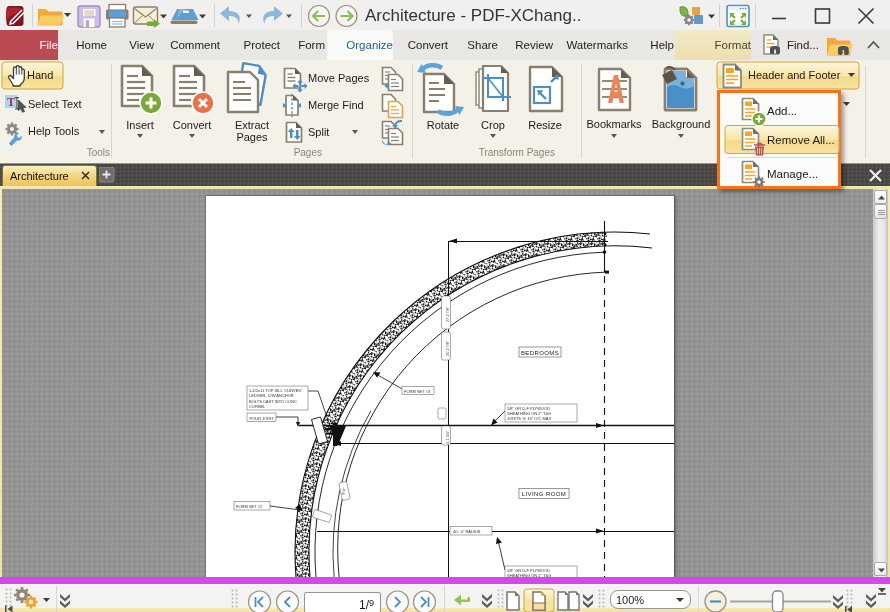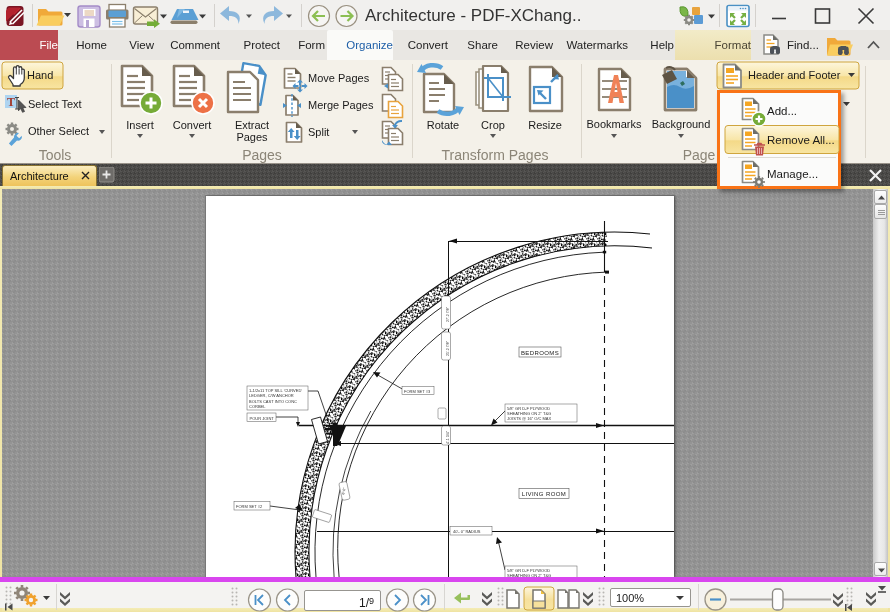--- a/index.html
+++ b/index.html
@@ -10,38 +10,38 @@
 #title{position:absolute;left:365px;top:0;height:30px;line-height:31px;font-size:17px;color:#333}
 #qlaunch{position:absolute;left:520px;top:5px;width:146px;height:22px;border:1px solid #a6a4a0;border-radius:3px;background:#fdfdfd;color:#8b8b8b;font-size:10.5px;line-height:20px;padding-left:7px;letter-spacing:.2px}
 
 #tabrow{position:absolute;left:0;top:30px;width:890px;height:30px;background:#e9e7e3}
 .rtab{position:absolute;top:0;height:30px;line-height:31px;text-align:right;font-size:11.5px;color:#222}
 #filetab{left:0;width:58px;background:#bb4b52;color:#fff}
 #orgtab{left:327px;width:66px;background:#fafaf8;color:#1e5fa8;border-radius:2px 2px 0 0}
 #formattab{left:675px;width:76px;background:linear-gradient(#f2ebc8,#ecdfae);color:#4a4434}
 
 #ribbon{position:absolute;left:0;top:60px;width:890px;height:104px;background:#f4f1e9;border-bottom:1px solid #989289}
-.glabel{position:absolute;top:146px;width:120px;text-align:center;font-size:14px;color:#8b8577}
+.glabel{position:absolute;top:146px;width:120px;text-align:right;font-size:10px;color:#8b8577}
 .rlabel{position:absolute;font-size:11px;color:#1a1a1a;text-align:center;white-space:nowrap}
 .darr{position:absolute;width:0;height:0;border-left:3.5px solid transparent;border-right:3.5px solid transparent;border-top:4px solid #555}
 
 #docbar{position:absolute;left:0;top:164px;width:890px;height:22px;background-color:#4b4a48;background-image:linear-gradient(45deg,rgba(255,255,255,.06) 25%,transparent 25%,transparent 75%,rgba(255,255,255,.06) 75%),linear-gradient(45deg,rgba(0,0,0,.15) 25%,transparent 25%,transparent 75%,rgba(0,0,0,.15) 75%);background-size:4px 4px;background-position:0 0,2px 2px}
 #doctab{position:absolute;left:2px;top:1px;width:95px;height:21px;background:linear-gradient(#fbeec2,#f3d37a 55%,#eec35c);border:1px solid #8a7330;border-bottom:none;border-radius:3px 3px 0 0;font-size:11px;line-height:21px;padding-left:7px;color:#111}
 
 .yframe{position:absolute;background:linear-gradient(#f4ecb6,#efe3a2)}
 
 #work{position:absolute;left:2px;top:189px;width:871px;height:388px;background-color:#949494;background-image:linear-gradient(45deg,rgba(255,255,255,.10) 25%,transparent 25%,transparent 75%,rgba(255,255,255,.10) 75%),linear-gradient(45deg,rgba(0,0,0,.08) 25%,transparent 25%,transparent 75%,rgba(0,0,0,.08) 75%);background-size:5px 5px;background-position:0 0,2.5px 2.5px;overflow:hidden}
 #page{position:absolute;left:204px;top:7px;width:468px;height:381px;background:#fff;box-shadow:2px 0 3px rgba(0,0,0,.3),0 0 0 1px #7a7a7a}
 
 #vscroll{position:absolute;left:873px;top:189px;width:15px;height:388px;background:linear-gradient(90deg,#c9c9c9,#efefef 40%,#e7e7e7 75%,#c2c2c2)}
 .sbtn{position:absolute;left:1px;width:13px;height:14px;background:linear-gradient(#fefefe,#ececec);border:1px solid #a9a9a9;border-radius:2px}
 
-#bottombar{position:absolute;left:0;top:577px;width:890px;height:31px;background:#f4f3f1;border-top:5px solid #d946ef}
+#bottombar{position:absolute;left:0;top:577px;width:890px;height:31px;background:#f4f3f1;border-top:7px solid #d946ef}
 #pagebox{position:absolute;left:304px;top:8px;width:77px;height:21px;background:#fff;border:1px solid #979590;border-radius:2px;font-size:12px;text-align:right;line-height:20px;padding-right:6px}
-#zoombox{position:absolute;left:610px;top:6px;width:81px;height:19px;background:#fff;border:1px solid #979590;border-radius:2px;font-size:11px;line-height:18px;padding-left:5px}
+#zoombox{position:absolute;left:610px;top:6px;width:81px;height:19px;background:#fff;border:1px solid #979590;border-radius:8px;font-size:11px;line-height:18px;padding-left:5px}
 
 #hfmenu{position:absolute;left:717px;top:90px;width:124px;height:99px;background:#fbfbfa;border:3px solid #f97316;box-shadow:3px 3px 4px rgba(0,0,0,.35);z-index:50}
 .mitem{position:absolute;left:47px;font-size:11.5px;color:#1a1a1a}
 svg{display:block}
 </style>
 </head>
 <body>
 <div id="titlebar">
 <svg width="890" height="30" viewBox="0 0 890 30">
 
@@ -420,30 +420,30 @@
   <path d="M3,1 a6,5 0 0 1 9,2" fill="none" stroke="#5d5343" stroke-width="2"></path>
  </g>
 
  <rect x="717" y="2" width="142" height="27" rx="3" fill="url(#gby)" stroke="#cfa53e"></rect>
  <use href="#odoc" x="722" y="3"></use>
  <path d="M848,13 l7,0 -3.5,4 z" fill="#3a3a3a"></path>
  <path d="M843,42 l7,0 -3.5,4 z" fill="#3a3a3a"></path>
 </svg>
 <div class="rlabel" style="left:27px;top:9px">Hand</div>
 <div class="rlabel" style="left:28px;top:38px">Select Text</div>
-<div class="rlabel" style="left:28px;top:65px">Other Select</div>
+<div class="rlabel" style="left:28px;top:65px">Help Tools</div>
 <div class="darr" style="left:99px;top:70px"></div>
 <div class="glabel" style="left:0px;top:87px;width:110px">Tools</div>
 <div class="rlabel" style="left:110px;width:60px;top:59px">Insert</div>
 <div class="darr" style="left:136.5px;top:74px"></div>
 <div class="rlabel" style="left:162px;width:60px;top:59px">Convert</div>
 <div class="darr" style="left:188.5px;top:74px"></div>
 <div class="rlabel" style="left:222px;width:60px;top:59px">Extract<br>Pages</div>
 <div class="rlabel" style="left:308px;top:12px">Move Pages</div>
-<div class="rlabel" style="left:308px;top:39px">Merge Pages</div>
+<div class="rlabel" style="left:308px;top:39px">Merge Find</div>
 <div class="rlabel" style="left:308px;top:66px">Split</div>
 <div class="darr" style="left:352px;top:70px"></div>
 <div class="glabel" style="left:202px;top:87px;width:120px">Pages</div>
 <div class="rlabel" style="left:413px;width:60px;top:59px">Rotate</div>
 <div class="rlabel" style="left:463px;width:60px;top:59px">Crop</div>
 <div class="darr" style="left:489.5px;top:74px"></div>
 <div class="rlabel" style="left:515px;width:60px;top:59px">Resize</div>
 <div class="glabel" style="left:435px;top:87px;width:120px">Transform Pages</div>
 <div class="rlabel" style="left:584px;width:60px;top:58px">Bookmarks</div>
 <div class="darr" style="left:610.5px;top:74px"></div>

